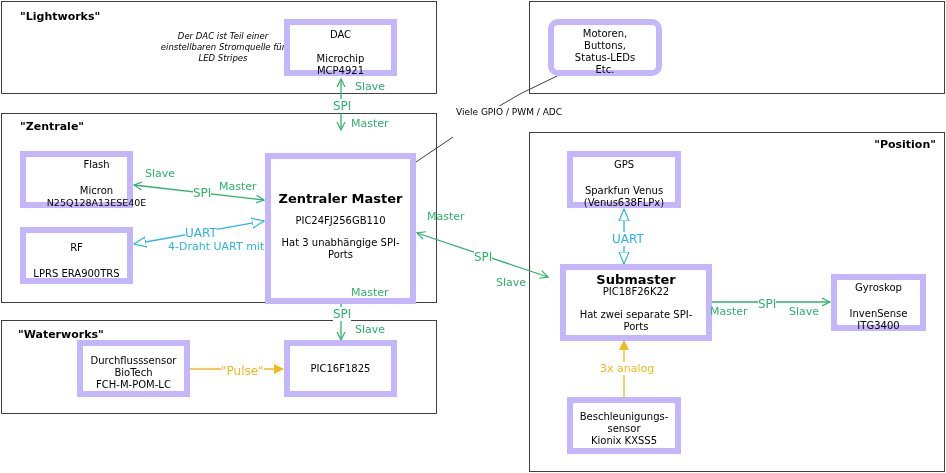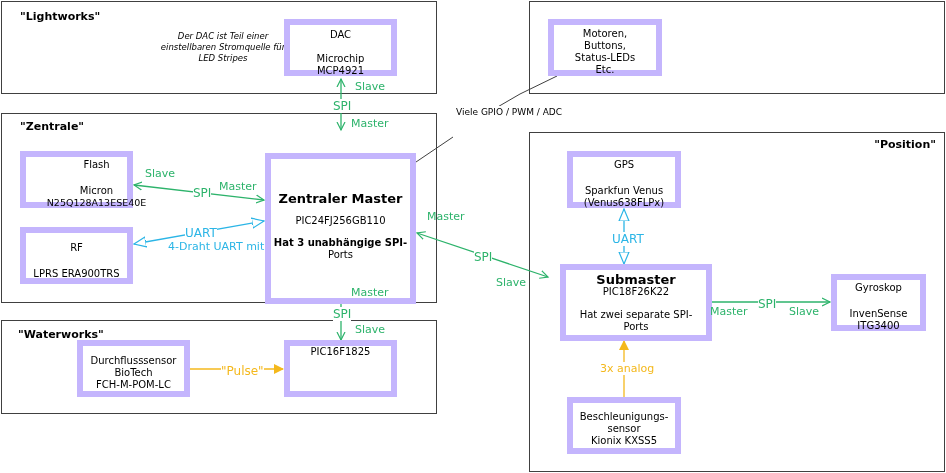--- a/index.html
+++ b/index.html
@@ -78,21 +78,21 @@
 </div>
 <div class="box" style="left:284px;top:19px;width:113px;height:57px;padding-top:4px;">
   <span class="t">DAC</span>
   <span class="t" style="margin-top:12px;">Microchip</span>
   <span class="t">MCP4921</span>
 </div>
 <span class="lbl green" style="left:355px;top:80px;font-size:11px;">Slave</span>
 <span class="lbl green small" style="left:333px;top:99px;background:#fff;">SPI</span>
 <span class="lbl green" style="left:351px;top:117px;font-size:11px;">Master</span>
 
-<div class="box" style="left:548px;top:19px;width:114px;height:57px;padding-top:3px;">
+<div class="box" style="left:548px;top:19px;width:114px;height:57px;padding-top:3px;border-radius:10px;">
   <span class="t">Motoren,</span>
   <span class="t">Buttons,</span>
   <span class="t">Status-LEDs</span>
   <span class="t">Etc.</span>
 </div>
 <div class="lbl" style="left:456px;top:106px;text-align:center;font-size:9px;line-height:13px;background:#fff;">
   <span class="t">Viele GPIO /</span>
   <span class="t">PWM / ADC</span>
 </div>
 
@@ -110,37 +110,37 @@
 <span class="lbl green" style="left:219px;top:180px;font-size:11px;">Master</span>
 <span class="lbl cyan small" style="left:185px;top:226px;background:#fff;">UART</span>
 <div class="lbl cyan" style="left:168px;top:241px;text-align:center;font-size:11px;line-height:12px;">
   <span class="t">4-Draht</span>
   <span class="t">UART mit</span>
   <span class="t">CTS &amp; RTS</span>
 </div>
 <div class="box" style="left:265px;top:133px;width:151px;height:151px;padding-top:34px;margin-top:20px;">
   <span class="t" style="font-weight:bold;font-size:13px;">Zentraler Master</span>
   <span class="t" style="margin-top:10px;">PIC24FJ256GB110</span>
-  <span class="t" style="margin-top:10px;font-weight:bold;">Hat 3 unabhängige SPI-</span>
+  <span class="t" style="margin-top:10px;">Hat 3 unabhängige SPI-</span>
   <span class="t">Ports</span>
 </div>
 <span class="lbl green" style="left:427px;top:210px;font-size:11px;">Master</span>
 <span class="lbl green small" style="left:474px;top:250px;background:#fff;">SPI</span>
 <span class="lbl green" style="left:496px;top:276px;font-size:11px;">Slave</span>
 <span class="lbl green" style="left:351px;top:286px;font-size:11px;">Master</span>
 <span class="lbl green small" style="left:333px;top:307px;background:#fff;">SPI</span>
 <span class="lbl green" style="left:355px;top:323px;font-size:11px;">Slave</span>
 
 <div class="box" style="left:77px;top:340px;width:113px;height:57px;padding-top:9px;">
   <span class="t">Durchflusssensor</span>
   <span class="t">BioTech</span>
   <span class="t">FCH-M-POM-LC</span>
 </div>
 <span class="lbl orange small" style="left:221px;top:364px;background:#fff;">"Pulse"</span>
-<div class="box" style="left:284px;top:340px;width:113px;height:57px;">
+<div class="box" style="left:284px;top:340px;width:113px;height:57px;justify-content:center;">
   <span class="t">PIC16F1825</span>
 </div>
 
 <div class="box" style="left:567px;top:151px;width:114px;height:57px;padding-top:2px;">
   <span class="t">GPS</span>
   <span class="t" style="margin-top:14px;">Sparkfun Venus</span>
   <span class="t">(Venus638FLPx)</span>
 </div>
 <span class="lbl cyan small" style="left:612px;top:232px;background:#fff;">UART</span>
 <div class="box" style="left:548px;top:264px;width:152px;height:77px;padding-top:4px;margin-left:12px;">

